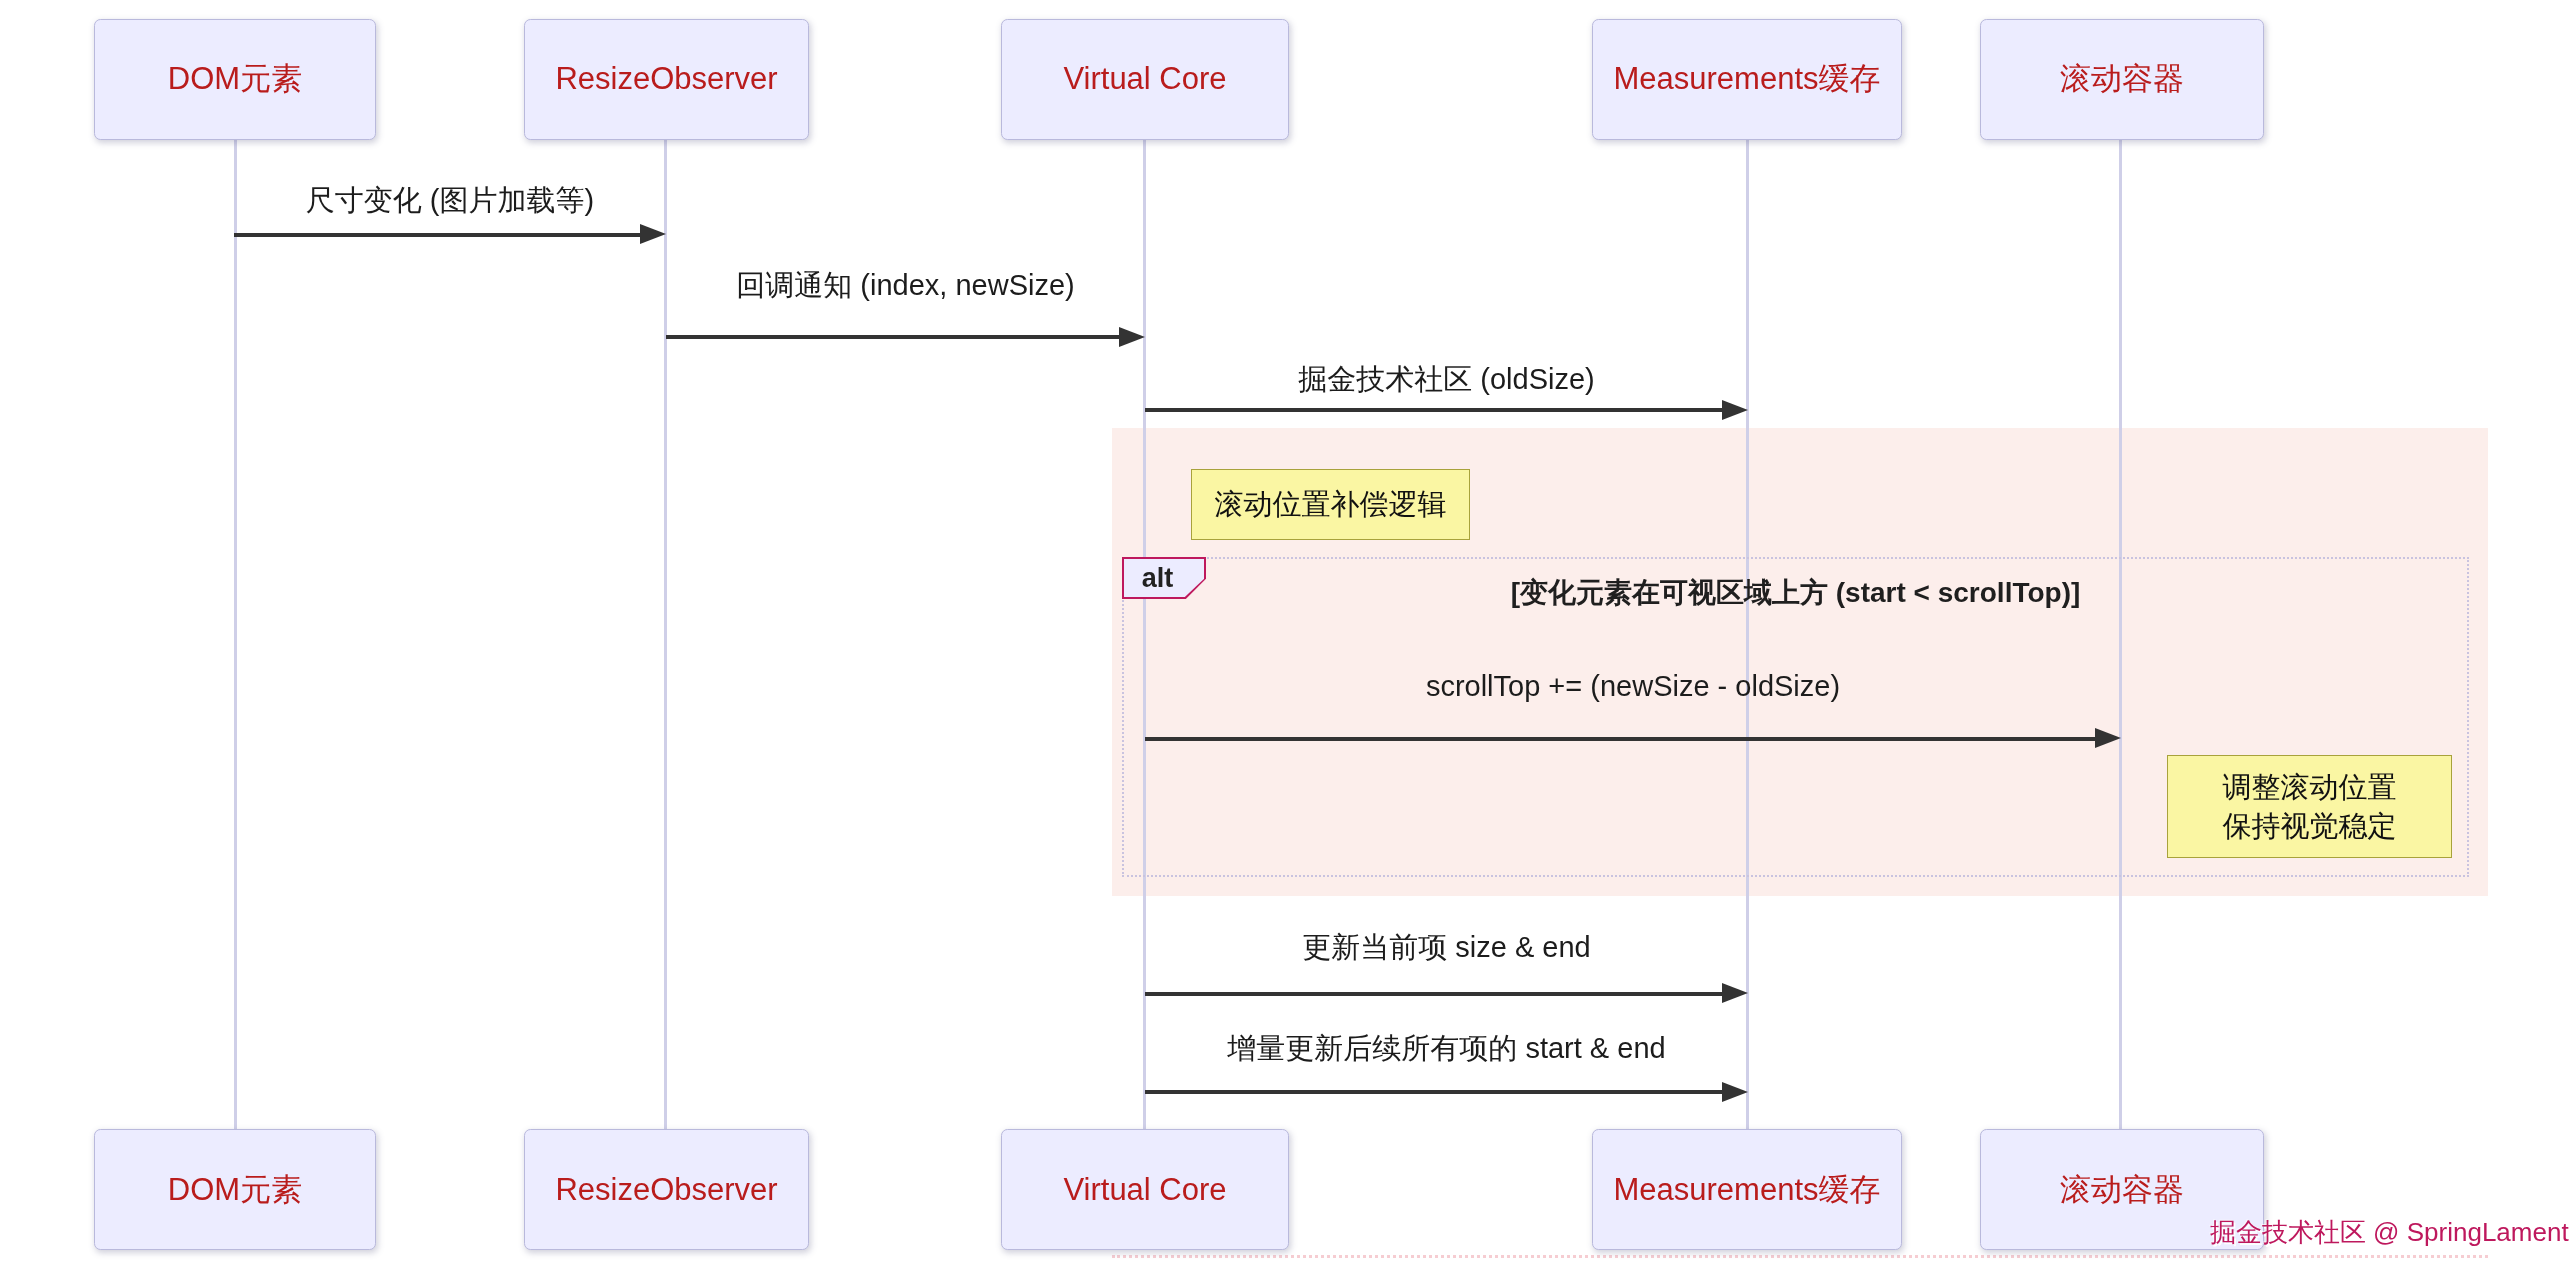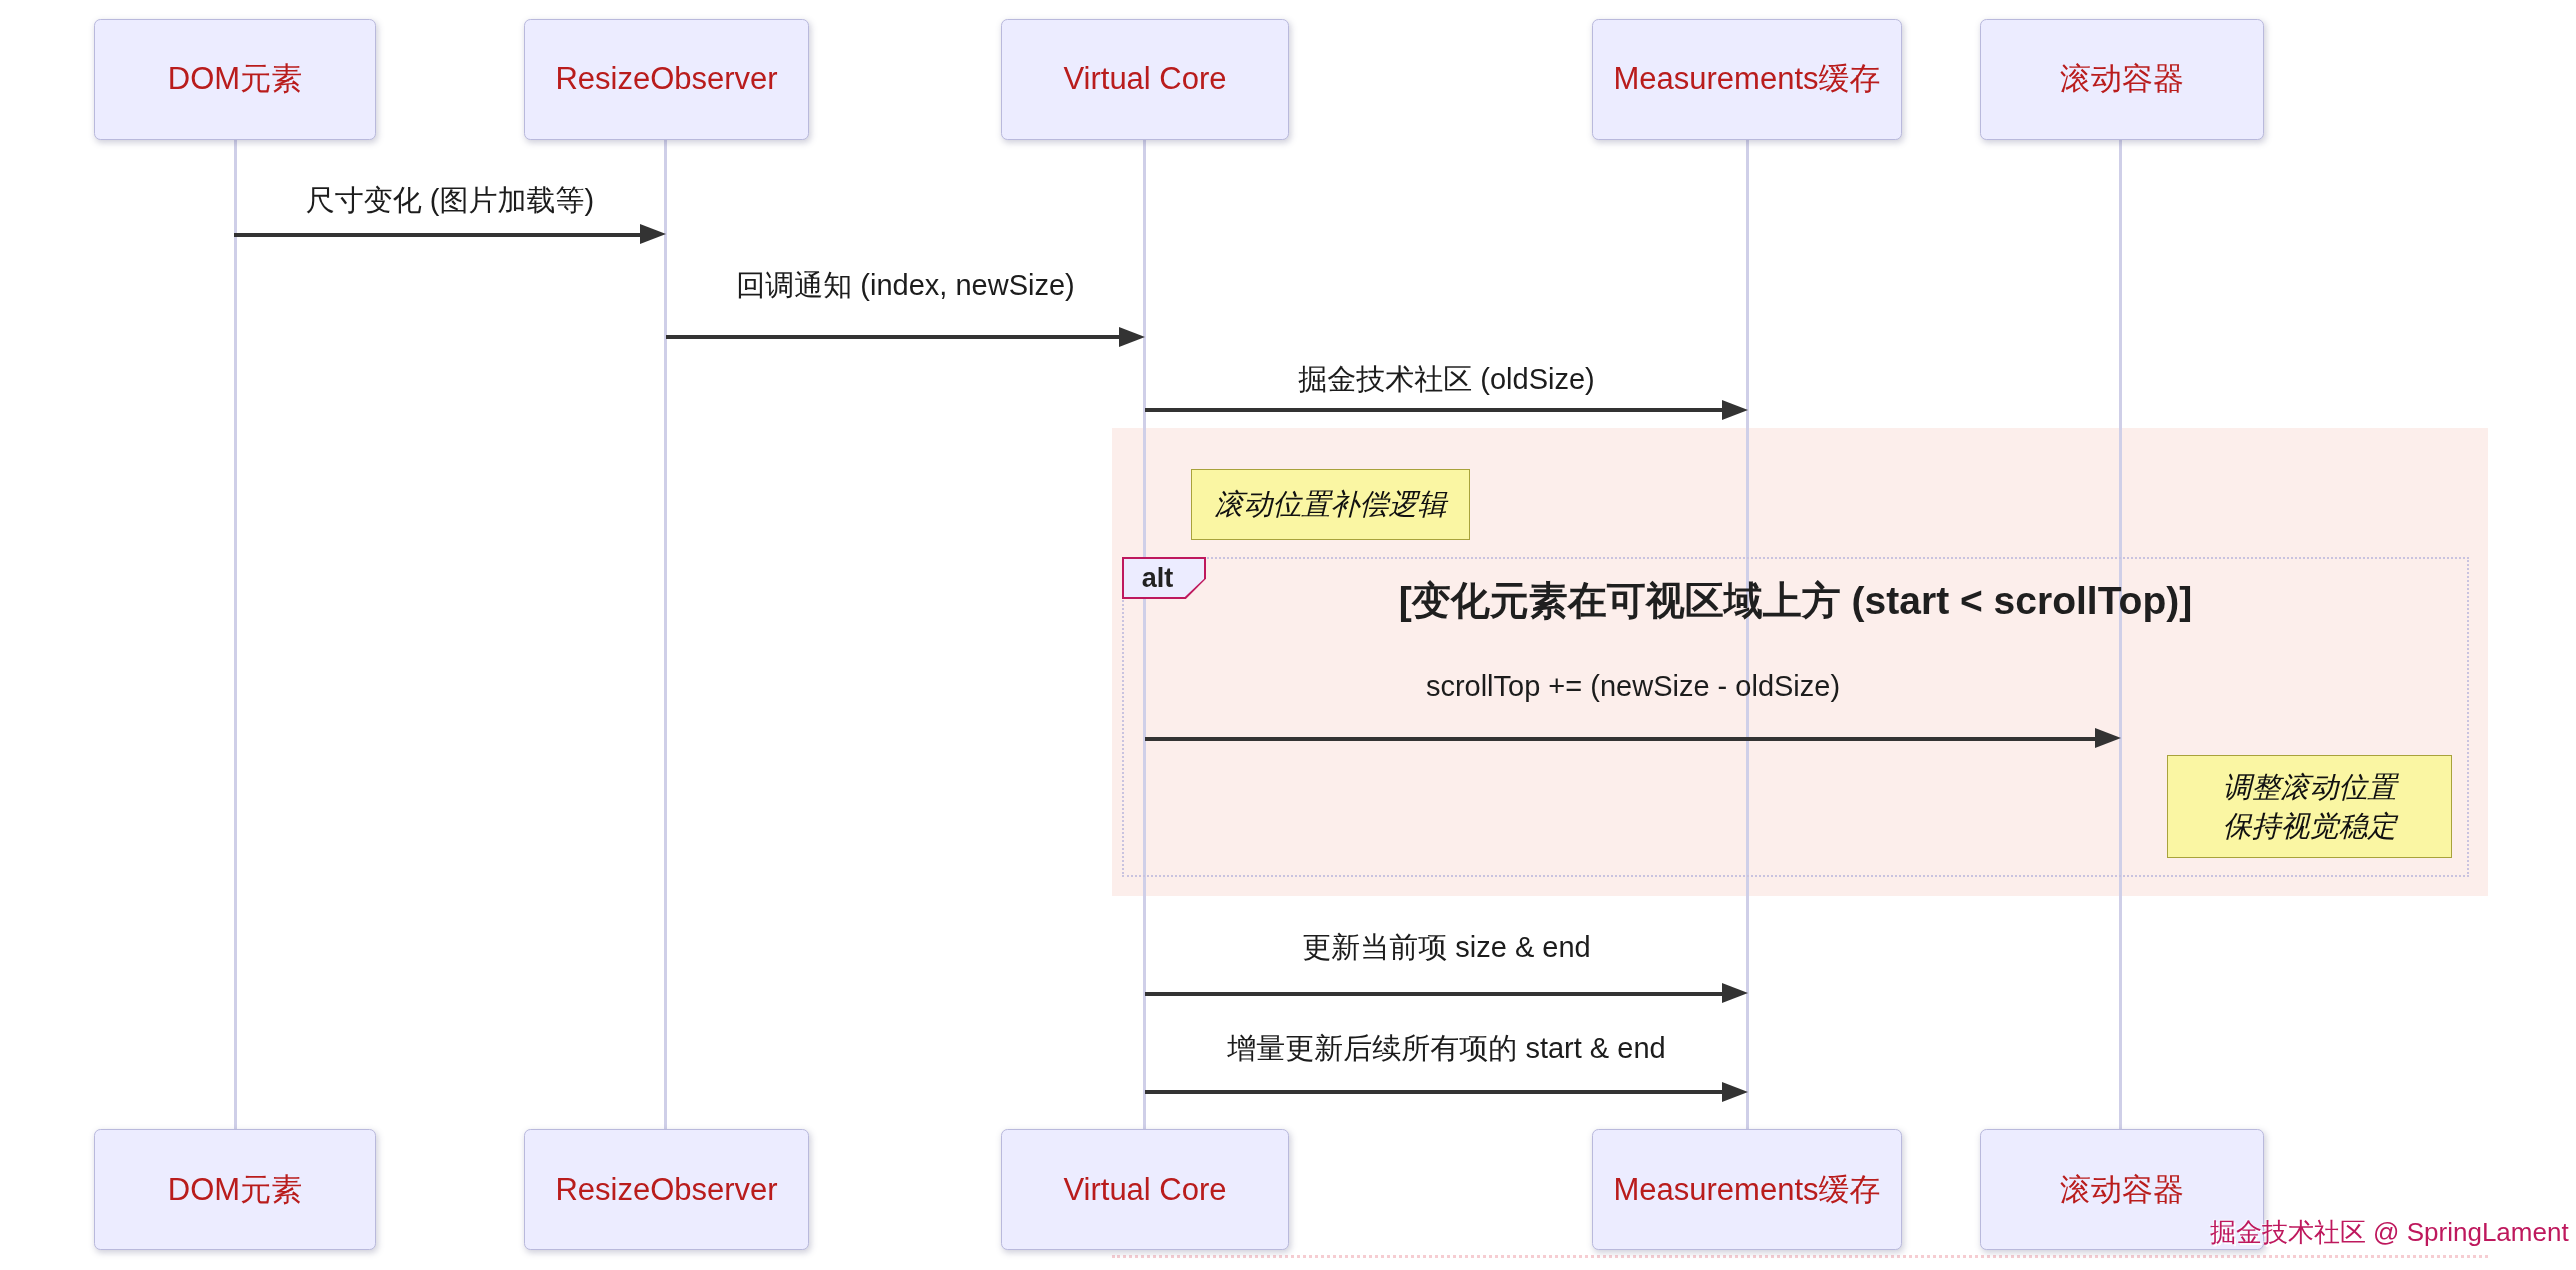--- a/index.html
+++ b/index.html
@@ -25,29 +25,29 @@
   .alt-frame{position:absolute;left:1122px;top:557px;width:1347px;height:320px;border:2.8px dotted #C9C3DF;box-sizing:border-box;z-index:3;}
   .alt-tag{position:absolute;left:1122px;top:557px;width:84px;height:42px;z-index:4;
     -webkit-clip-path:polygon(0 0,100% 0,100% 52%,76% 100%,0 100%);
     clip-path:polygon(0 0,100% 0,100% 52%,76% 100%,0 100%);background:#be185d;}
   .alt-tag-inner{position:absolute;left:1.9px;top:1.9px;right:1.9px;bottom:1.9px;background:#ECECFF;
     -webkit-clip-path:polygon(0 0,100% 0,100% 52%,76% 100%,0 100%);
     clip-path:polygon(0 0,100% 0,100% 52%,76% 100%,0 100%);
     display:flex;align-items:center;justify-content:center;padding-right:13px;
     font-size:27px;font-weight:bold;color:#222;}
   .alt-cond{position:absolute;left:1122px;top:574px;width:1347px;text-align:center;
-    font-size:39px;font-weight:bold;color:#1f1f1f;z-index:4;}
+    font-size:28px;font-weight:bold;color:#1f1f1f;z-index:4;}
   
   .msg-label{position:absolute;height:37px;line-height:37px;text-align:center;font-size:29px;color:#1c1c1c;z-index:4;}
   .msg-line{position:absolute;height:3.7px;background:#333333;z-index:4;}
   .msg-head{position:absolute;width:0;height:0;border-top:10.2px solid transparent;border-bottom:10.2px solid transparent;border-left:26px solid #333333;z-index:4;}
   
   .note{position:absolute;background:#FAF6A3;border:1.9px solid #A8A23B;box-sizing:border-box;
     display:flex;flex-direction:column;align-items:center;justify-content:center;
-    font-size:29px;color:#111;z-index:5;line-height:39px;font-style:italic;}
+    font-size:29px;color:#111;z-index:5;line-height:39px;}
   
   .watermark{position:absolute;right:7.4px;top:1215px;font-size:26px;color:#be185d;
     text-shadow:1.9px 1.9px 0 #ffffff,-0.9px -0.9px 0 rgba(255,255,255,.6);z-index:7;}
   
   .artifact{position:absolute;left:1112px;top:1255px;width:1376px;border-top:3.7px dotted rgba(238,164,173,.55);z-index:0;}
 </style>
 </head>
 <body>
 
 <div class="canvas">

